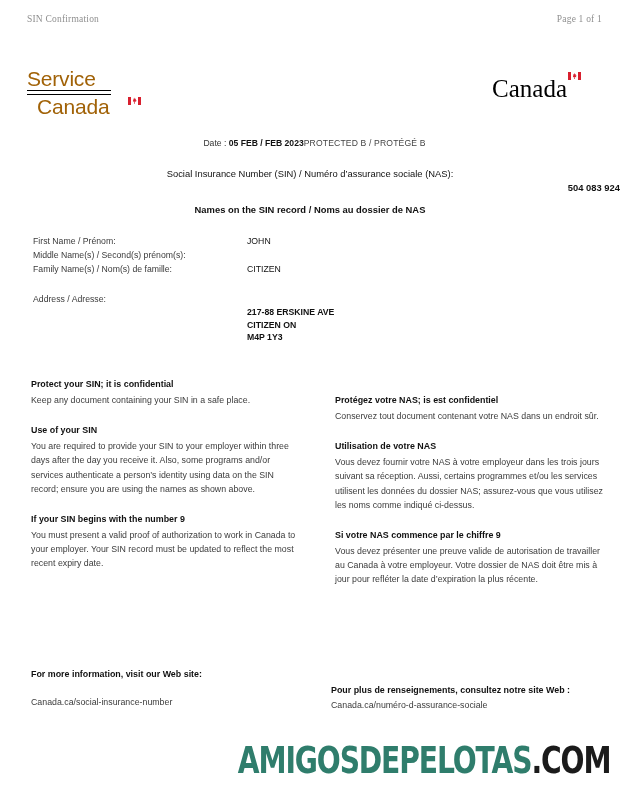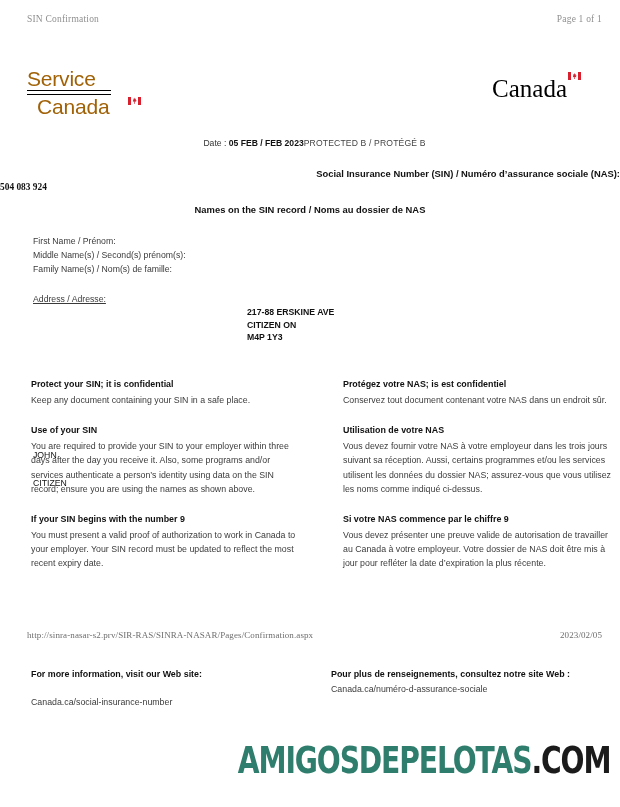--- a/index.html
+++ b/index.html
@@ -140,35 +140,34 @@
   .meta-row .date-label { font-weight: normal; }
   .meta-row .date-value { font-weight: bold; color: #111; }
   .protected { font-size: 8.6px; color: #444; letter-spacing: .15px; }
 
   
   .sin-title {
     position: absolute;
     top: 168px;
     left: 0;
     right: 0;
-    text-align: right;
+    text-align: center;
     font-size: 9.4px;
-    font-weight: bold;
+    font-weight: normal;
     color: #111;
   }
   .sin-number {
     position: absolute;
     top: 182px;
     left: 0;
     right: 0;
-    text-align: left;
+    text-align: right;
     font-size: 9.4px;
     font-weight: bold;
     color: #111;
-    font-family: Liberation Serif, serif;
   }
   .names-title {
     position: absolute;
     top: 204px;
     left: 0;
     right: 0;
     text-align: center;
     font-size: 9.4px;
     font-weight: bold;
     color: #111;
@@ -180,63 +179,61 @@
     top: 236px;
     left: 33px;
     width: 520px;
     font-size: 8.7px;
     color: #333;
   }
   .record-row {
     display: flex;
     height: 14px;
     align-items: flex-start;
-    flex-direction: column;
   }
   .record-row .lbl {
     width: 214px;
     flex: 0 0 214px;
     color: #3a3a3a;
   }
   .record-row .val {
     font-weight: normal;
     color: #111;
   }
   .addr-row {
     display: flex;
     margin-top: 16px;
     align-items: flex-start;
   }
   .addr-row .lbl {
     width: 214px;
     flex: 0 0 214px;
     color: #3a3a3a;
-    text-decoration: underline;
   }
   .addr-lines {
     padding-top: 12px;
     font-weight: bold;
     color: #111;
     line-height: 12.5px;
   }
 
   
   .columns {
     position: absolute;
     top: 378px;
     left: 31px;
     width: 560px;
     display: flex;
-    gap: 12px;
+    gap: 4px;
   }
   .col {
     width: 268px;
     flex: 0 0 268px;
   }
-  .col.right { margin-left: 32px; }
+  .col.right { margin-left: 32px; margin-top: 16px; }
   .sec { margin-bottom: 17px; }
   .sec h3 {
     margin: 0 0 2px 0;
     font-size: 8.9px;
     font-weight: bold;
     color: #111;
     line-height: 13px;
   }
   .sec p {
     margin: 0;
@@ -414,18 +411,14 @@
     <div class="col right">
       <h3>Pour plus de renseignements, consultez notre site Web :</h3>
       <p>Canada.ca/numéro-d-assurance-sociale</p>
     </div>
   </div>
 
   <div class="watermark">
     <span class="wm-green">AMIGOSDEPELOTAS</span><span class="wm-dark">.COM</span>
   </div>
 
-  <div class="print-footer">
-    <span>http://sinra-nasar-s2.prv/SIR-RAS/SINRA-NASAR/Pages/Confirmation.aspx</span>
-    <span>2023/02/05</span>
-  </div>
 
 </div>
 
 </body></html>

